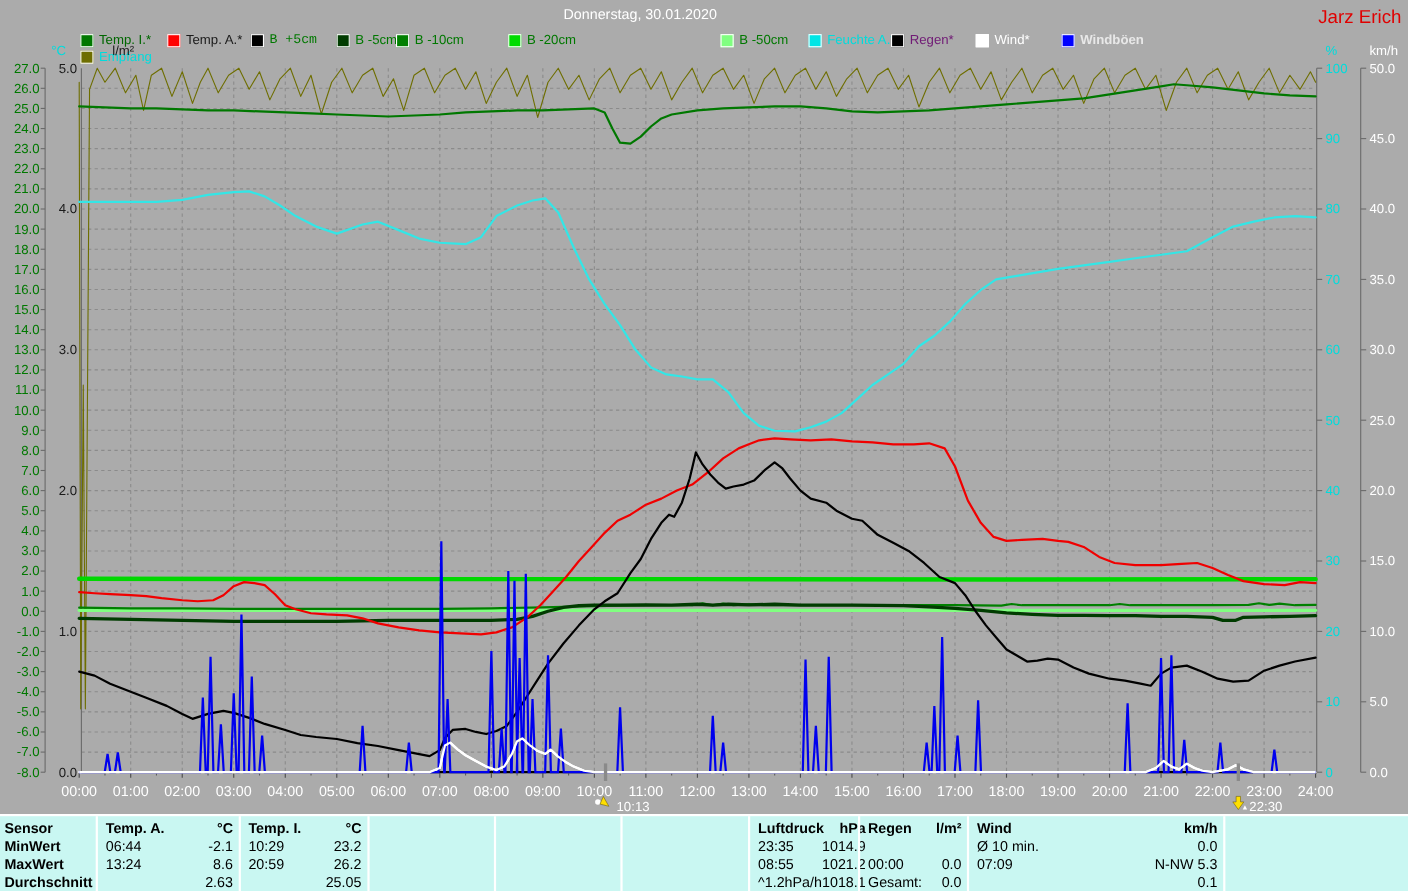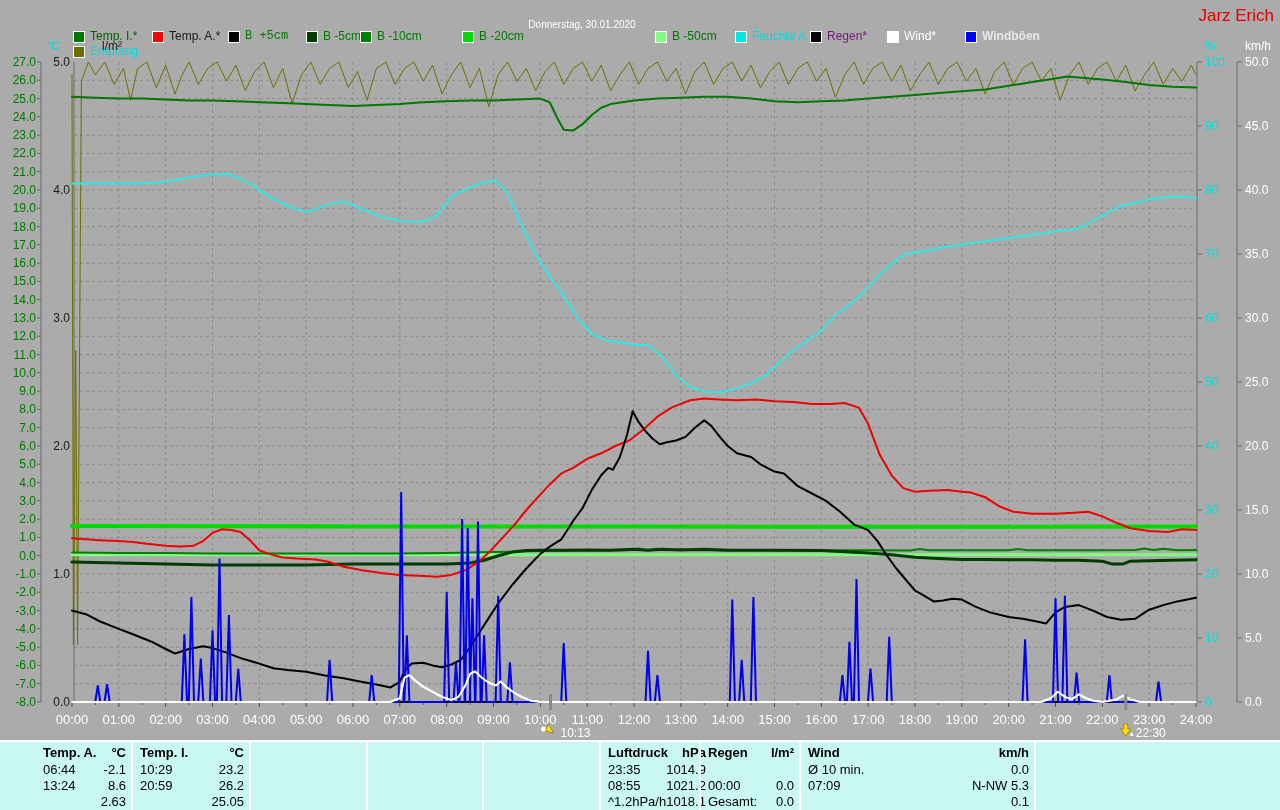--- a/index.html
+++ b/index.html
@@ -1,19 +1,19 @@
 <!DOCTYPE html>
 <html><head>
 <meta charset="utf-8">
 <style>
   html,body{margin:0;padding:0;background:#ABABAB;}
   #page{position:relative;width:1280px;height:810px;background:#ABABAB;overflow:hidden;
         font-family:"Liberation Sans",sans-serif;}
-  #title{position:absolute;top:19px;left:582px;transform:translateX(-50%);
-         color:#fff;font-size:10px;white-space:nowrap;}
+  #title{position:absolute;top:5px;left:582px;transform:translateX(-50%);
+         color:#fff;font-size:13px;white-space:nowrap;}
   #author{position:absolute;top:6px;right:6px;color:#e00000;font-size:17px;}
   .legend-item{position:absolute;height:12px;display:flex;align-items:flex-end;font-size:12px;white-space:nowrap;}
   .legend-sq{width:10px;height:10px;border:1px solid #fff;margin-right:5px;flex:0 0 auto;}
   #chart-svg{position:absolute;left:0;top:0;}
   #footer{position:absolute;left:0;top:740px;width:1280px;height:70px;background:#C9F7F2;
           border-top:2px solid #fff;display:flex;font-size:13px;color:#000;box-sizing:border-box;}
   .fcol{height:100%;box-sizing:border-box;display:grid;grid-template-rows:17px 16px 16px 16px;
         padding-top:2px;}
   .fcol + .fcol{border-left:2px solid #fff;}
   .frow{display:flex;justify-content:space-between;align-items:center;padding:0 5px 0 7px;}
@@ -355,21 +355,27 @@
       <line x1="550.4958261" y1="694" x2="550.4958261" y2="710" stroke="#8a8a8a" stroke-width="3"></line>
       <circle cx="543.4958261" cy="729" r="2.5" fill="#ffffff"></circle>
       <polygon points="548.4958261,724 553.4958261,733 545.4958261,731" fill="#ffdf00" stroke="#6a5a00" stroke-width="0.5"></polygon>
       <text x="560.4958261" y="737" fill="#ffffff" font-size="12" text-anchor="start" font-family="&quot;Liberation Sans&quot;,sans-serif" font-weight="normal">10:13</text>
       <line x1="1125.74925" y1="694" x2="1125.74925" y2="710" stroke="#8a8a8a" stroke-width="3"></line>
       <polygon points="1123.74925,724 1127.74925,724 1127.74925,729 1130.74925,729 1125.74925,736 1120.74925,729 1123.74925,729" fill="#ffdf00" stroke="#6a5a00" stroke-width="0.5"></polygon>
       <polygon points="1129.74925,736 1133.74925,736 1131.74925,732" fill="#ffffff"></polygon>
       <text x="1135.74925" y="737" fill="#ffffff" font-size="12" text-anchor="start" font-family="&quot;Liberation Sans&quot;,sans-serif" font-weight="normal">22:30</text>
     </svg>
   <div id="footer">
-      <div class="fcol" style="width: 131px; padding-left: 36px;">
+      <div class="fcol" style="width: 88px;">
+        <div class="flabel">Sensor</div>
+        <div class="flabel">MinWert</div>
+        <div class="flabel">MaxWert</div>
+        <div class="flabel">Durchschnitt</div>
+      </div>
+      <div class="fcol" style="width: 131px;">
         <div class="frow fhead">
           <span>Temp. A.</span>
           <span>°C</span>
         </div>
         <div class="frow">
           <span>06:44</span>
           <span>-2.1</span>
         </div>
         <div class="frow">
           <span>13:24</span>

